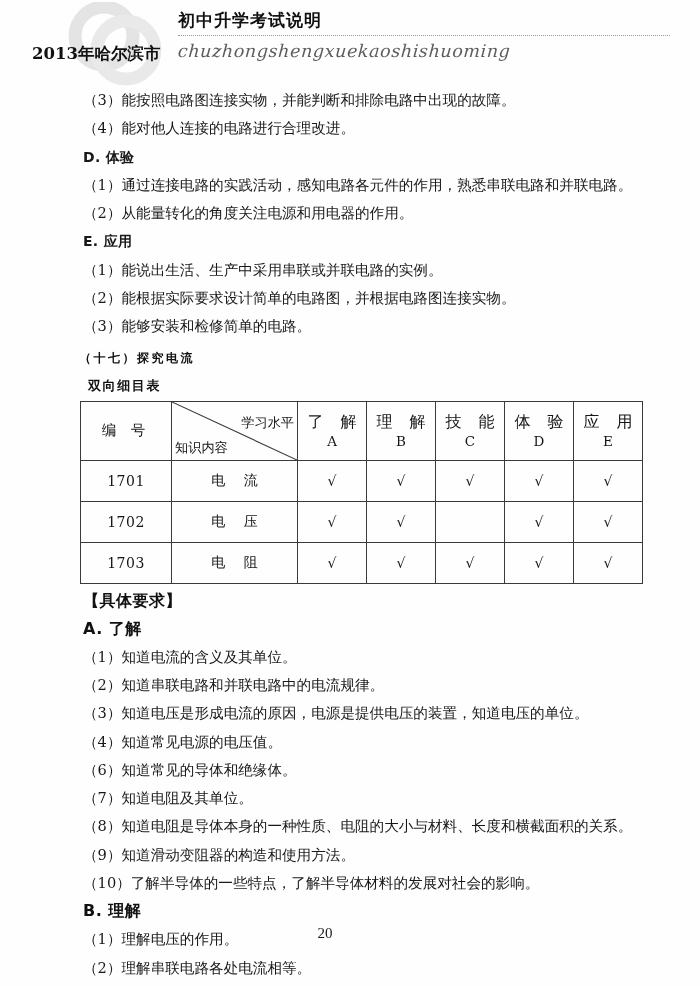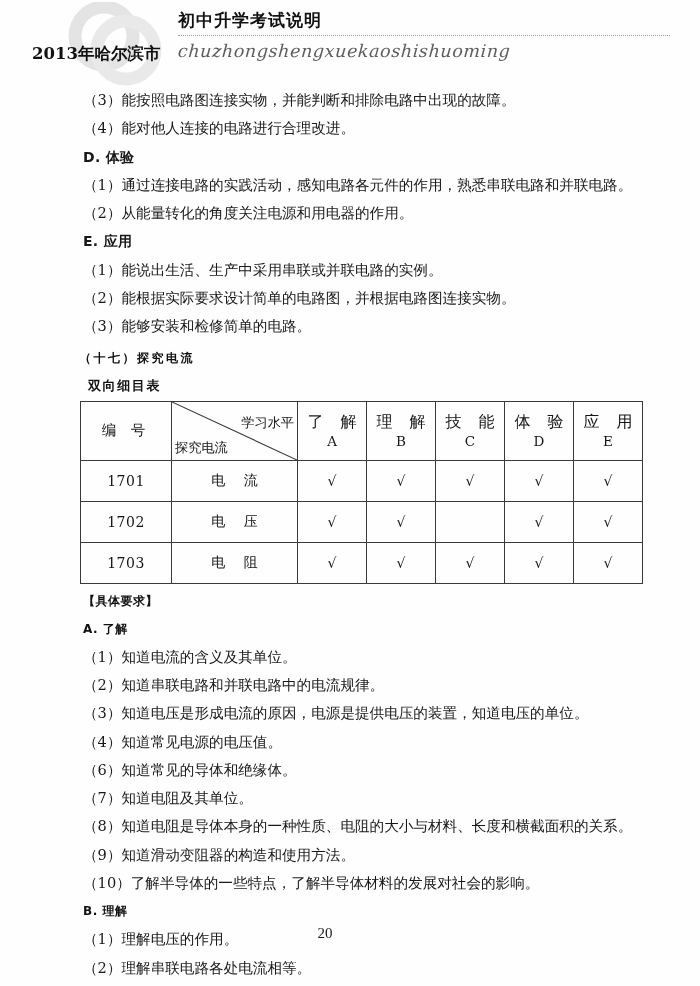--- a/index.html
+++ b/index.html
@@ -131,21 +131,21 @@
     letter-spacing: 1.6px;
     color: #111;
     padding-left: 88px;
     line-height: 22px;
     white-space: nowrap;
   }
 
   .req-heading {
     font-family: "DejaVu Sans", "Liberation Sans", sans-serif;
     font-weight: bold;
-    font-size: 12px;
+    font-size: 16px;
     letter-spacing: 0.5px;
     color: #111;
     padding-left: 83px;
     line-height: 28px;
     white-space: nowrap;
   }
 
   
   .matrix-wrap {
     padding-left: 80px;
@@ -300,21 +300,21 @@
           <tr class="head-row">
             <td class="col-id">
               <span class="cell-id-head">编 号</span>
             </td>
 
             <td class="col-topic diag-cell">
               <svg class="diag-line" viewBox="0 0 125 56" preserveAspectRatio="none">
                 <line x1="0" y1="0" x2="125" y2="56" stroke="#3a3a3a" stroke-width="1.1" vector-effect="non-scaling-stroke"></line>
               </svg>
               <span class="corner-top">学习水平</span>
-              <span class="corner-bottom">探究电流</span>
+              <span class="corner-bottom">知识内容</span>
             </td>
 
             <td class="col-level">
               <span class="level-head-name">了 解</span>
               <span class="level-head-code">A</span>
             </td>
             <td class="col-level">
               <span class="level-head-name">理 解</span>
               <span class="level-head-code">B</span>
             </td>

